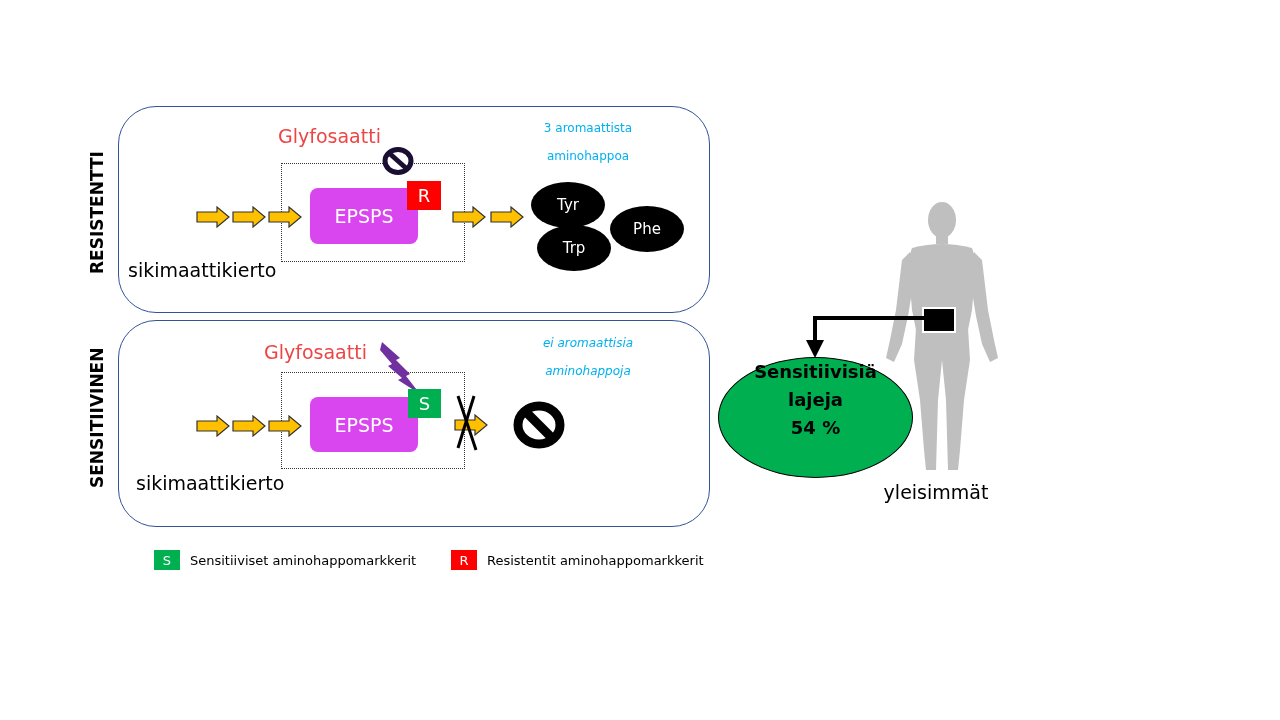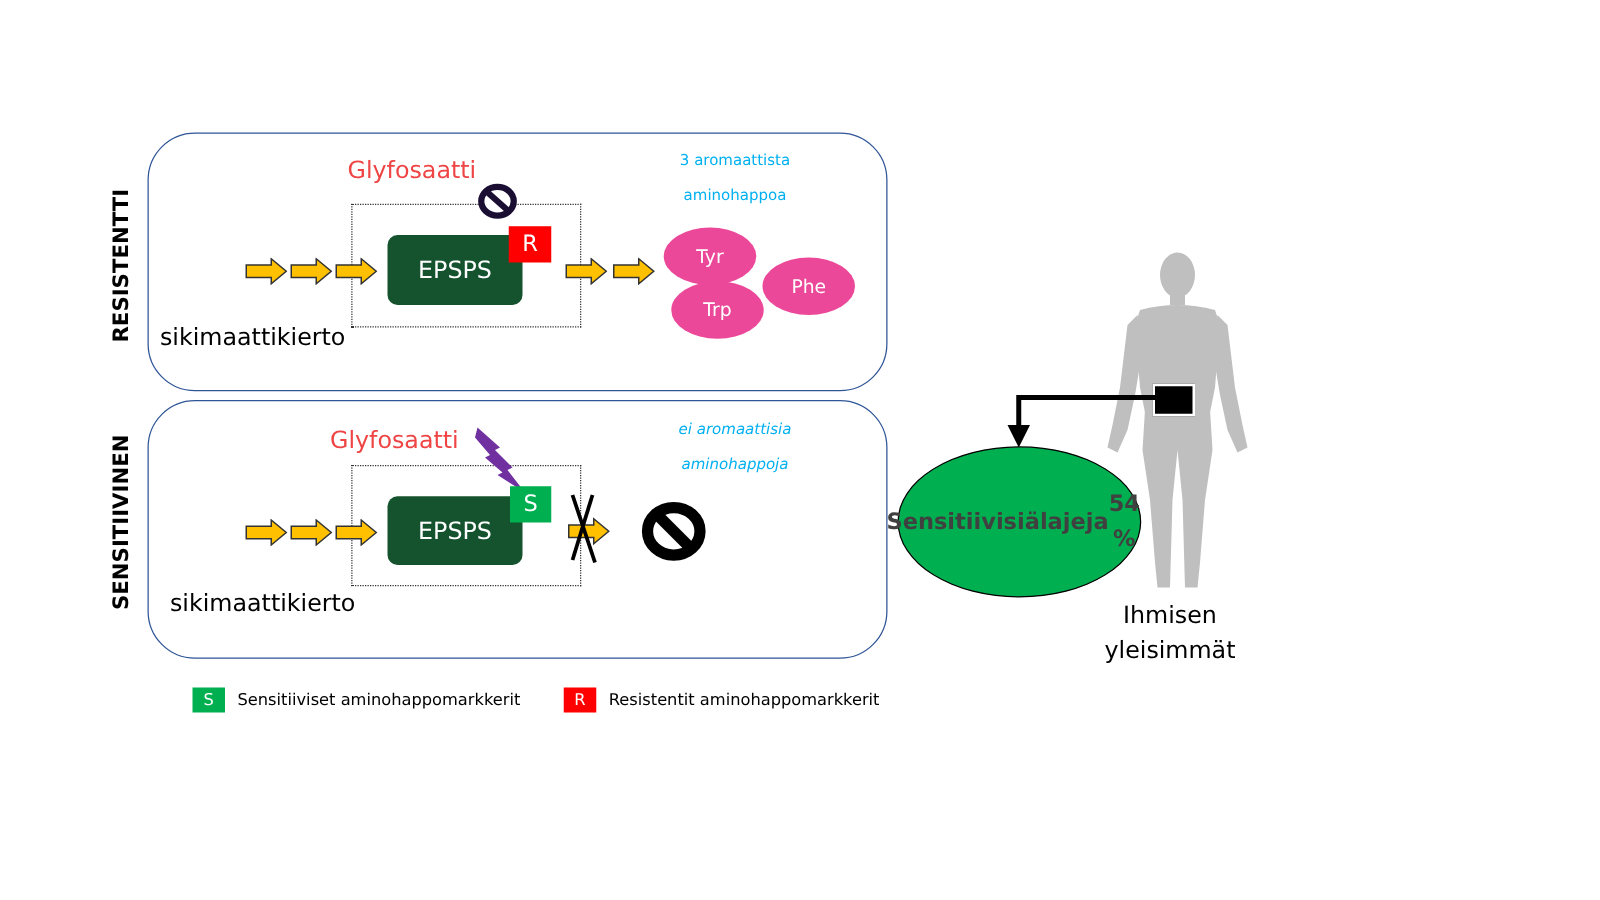--- a/index.html
+++ b/index.html
@@ -3,34 +3,34 @@
 <meta charset="utf-8">
 <style>
   html, body { margin: 0; padding: 0; background: #ffffff; }
   body { width: 1280px; height: 720px; position: relative; overflow: hidden;
          font-family: "DejaVu Sans", "Liberation Sans", sans-serif; }
   .abs { position: absolute; }
   .panel { position: absolute; border: 1.5px solid #2f5597; border-radius: 38px; background: #fff; box-sizing: border-box; }
   .side-label { position: absolute; font-weight: bold; font-size: 17px; color: #000;
                 transform: rotate(-90deg); transform-origin: center center; white-space: nowrap; text-align: center; }
   .dotted-box { position: absolute; border: 1.5px dotted #333; box-sizing: border-box; }
-  .epsps { position: absolute; background: #14532d; color: #fff; border-radius: 8px; font-size: 19px;
+  .epsps { position: absolute; background: #d946ef; color: #fff; border-radius: 8px; font-size: 19px;
            display: flex; align-items: center; justify-content: center; }
   .marker { position: absolute; color: #fff; font-size: 18px; display: flex; align-items: center; justify-content: center; }
   .marker.r { background: #ff0000; }
   .marker.s { background: #00b050; }
   .glyfo { position: absolute; color: #ef4444; font-size: 19px; }
   .cycle { position: absolute; color: #000000; font-size: 19px; }
   .aa-title { position: absolute; color: #00b0f0; font-size: 12px; text-align: center; line-height: 28px; }
-  .aa { position: absolute; background: #ec4899; border-radius: 50%; color: #fff; font-size: 15px;
+  .aa { position: absolute; background: #000000; border-radius: 50%; color: #fff; font-size: 15px;
         display: flex; align-items: center; justify-content: center; }
   .arrow { position: absolute; width: 34px; height: 22px; }
   .green-ellipse { position: absolute; background: #00b050; border: 1.5px solid #000; border-radius: 50%;
-                   color: #404040; font-weight: bold; font-size: 18px; text-align: center; line-height: 28px;
-                   display: flex; align-items: center; justify-content: flex-end; box-sizing: border-box; }
+                   color: #000000; font-weight: bold; font-size: 18px; text-align: center; line-height: 28px;
+                   display: flex; flex-direction: column; align-items: center; justify-content: flex-start; box-sizing: border-box; }
   .human-caption { position: absolute; color: #000; font-size: 19px; text-align: center; line-height: 28px; }
   .legend-item { position: absolute; display: flex; align-items: center; gap: 10px; font-size: 13px; color: #000; }
   .legend-swatch { width: 26px; height: 20px; color: #fff; font-size: 13px; display: flex; align-items: center; justify-content: center; }
 </style>
 </head>
 <body>
 
 <div class="panel" style="left:118px; top:106px; width:592px; height:207px;"></div>
 <div class="side-label" style="left:38px; top:203px; width:120px; height:22px;">RESISTENTTI</div>
 
@@ -118,21 +118,20 @@
 <svg class="abs" style="left:800px; top:314px;" width="126" height="46" viewBox="0 0 126 46">
   <polyline points="124,4 15,4 15,30" fill="none" stroke="#000" stroke-width="4"></polyline>
   <polygon points="6,26 24,26 15,44" fill="#000"></polygon>
 </svg>
 <div class="green-ellipse" style="left:718px; top:357px; width:195px; height:121px;">
   <div>Sensitiivisiä</div>
   <div>lajeja</div>
   <div>54 %</div>
 </div>
 <div class="human-caption" style="left:846px; top:478px; width:180px;">
-  <div>Ihmisen</div>
   <div>yleisimmät</div>
 </div>
 
 <div class="legend-item" style="left:154px; top:550px;">
   <div class="legend-swatch" style="background:#00b050;">S</div>
   <span>Sensitiiviset aminohappomarkkerit</span>
 </div>
 <div class="legend-item" style="left:451px; top:550px;">
   <div class="legend-swatch" style="background:#ff0000;">R</div>
   <span>Resistentit aminohappomarkkerit</span>

